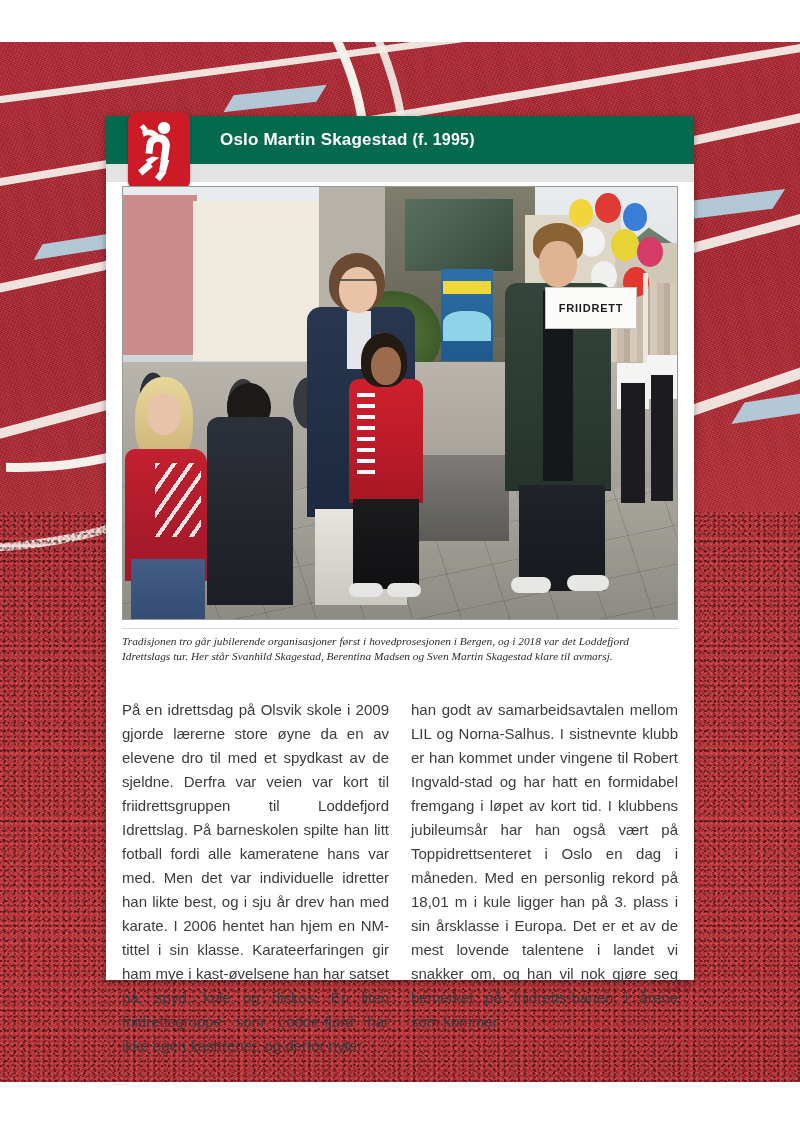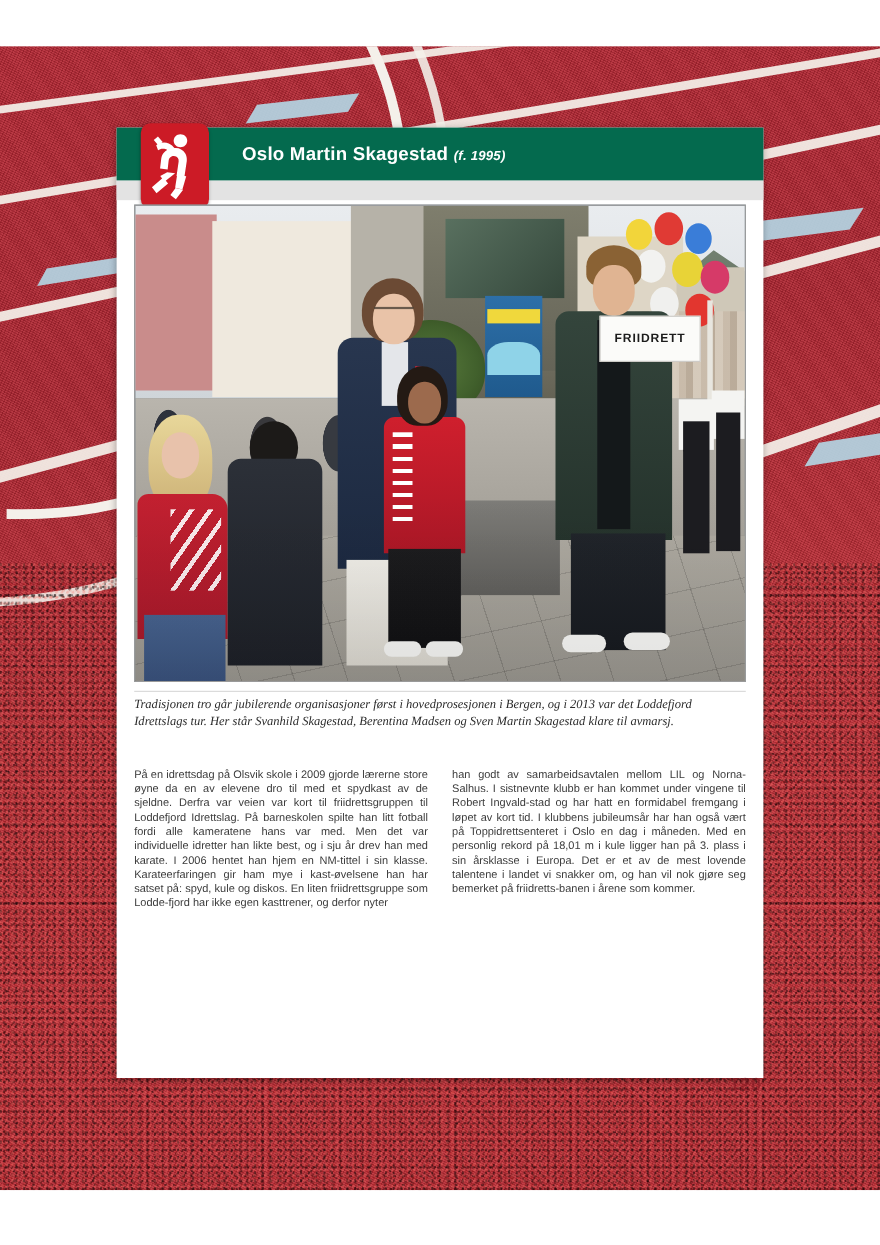--- a/index.html
+++ b/index.html
@@ -73,21 +73,21 @@
     background:#ffffff; box-shadow:0 2px 7px rgba(0,0,0,.35);
   }
   .header-bar{
     position:absolute; left:106px; top:116px; width:588px; height:48px;
     background:#046A4E; display:flex; align-items:center;
   }
   .header-title{
     margin-left:114px; color:#ffffff; font-size:17px; font-weight:bold;
     letter-spacing:.2px; white-space:nowrap;
   }
-  .header-title .birth{ font-size:12px; font-style:italic; font-weight:bold; }
+  .header-title .birth{ font-size:16px; font-weight:bold; }
 
   .logo{
     position:absolute; left:128px; top:112px; width:62px; height:78px;
     background:#CC1B26; border-radius:9px; box-shadow:0 1px 3px rgba(0,0,0,.3);
     overflow:hidden;
   }
   .logo svg{ position:absolute; left:6px; top:6px; }
 
   .header-under{
     position:absolute; left:106px; top:164px; width:588px; height:18px; background:#e3e3e3;
@@ -233,21 +233,21 @@
   }
   .caption-rule{ position:absolute; left:122px; top:628px; width:556px; height:1px; background:#d8d8d8; }
 
   
   .cols{
     position:absolute; left:122px; top:698px; width:556px; height:240px;
     display:flex; gap:22px;
   }
   .col{ width:267px; }
   .col p{
-    font-size:10px; line-height:13px; color:#3b3b3b; text-align:justify;
+    font-size:15px; line-height:24px; color:#3b3b3b; text-align:justify;
     text-justify:inter-word; hyphens:manual;
   }
 
   
   .page-num{
     position:absolute; left:648px; top:978px; width:60px; height:26px;
     color:#7e1720; font-size:16px; font-weight:bold; letter-spacing:1px;
     opacity:.55; text-align:center;
   }
 </style>
@@ -370,21 +370,21 @@
       <div class="m-shoe1"></div>
       <div class="m-shoe2"></div>
     <div class="sign">
       <span>FRIIDRETT</span>
     </div>
     <div class="photo-dim"></div>
   </div>
 </div>
 
 <div class="caption-rule"></div>
-<div class="caption">Tradisjonen tro går jubilerende organisasjoner først i hovedprosesjonen i Bergen, og i 2013 var det Loddefjord Idrettslags tur. Her står Svanhild Skagestad, Berentina Madsen og Sven Martin Skagestad klare til avmarsj.</div>
+<div class="caption">Tradisjonen tro går jubilerende organisasjoner først i hovedprosesjonen i Bergen, og i 2018 var det Loddefjord Idrettslags tur. Her står Svanhild Skagestad, Berentina Madsen og Sven Martin Skagestad klare til avmarsj.</div>
 
 <div class="cols">
   <div class="col">
     <p>På en idrettsdag på Olsvik skole i 2009 gjorde lærerne store øyne da en av elevene dro til med et spydkast av de sjeldne. Derfra var veien var kort til friidrettsgruppen til Loddefjord Idrettslag. På barneskolen spilte han litt fotball fordi alle kameratene hans var med. Men det var individuelle idretter han likte best, og i sju år drev han med karate. I 2006 hentet han hjem en NM-tittel i sin klasse. Karateerfaringen gir ham mye i kast-øvelsene han har satset på: spyd, kule og diskos. En liten friidrettsgruppe som Lodde-fjord har ikke egen kasttrener, og derfor nyter</p>
   </div>
   <div class="col">
     <p>han godt av samarbeidsavtalen mellom LIL og Norna-Salhus. I sistnevnte klubb er han kommet under vingene til Robert Ingvald-stad og har hatt en formidabel fremgang i løpet av kort tid. I klubbens jubileumsår har han også vært på Toppidrettsenteret i Oslo en dag i måneden. Med en personlig rekord på 18,01 m i kule ligger han på 3. plass i sin årsklasse i Europa. Det er et av de mest lovende talentene i landet vi snakker om, og han vil nok gjøre seg bemerket på friidretts-banen i årene som kommer.</p>
   </div>
 </div>
 

